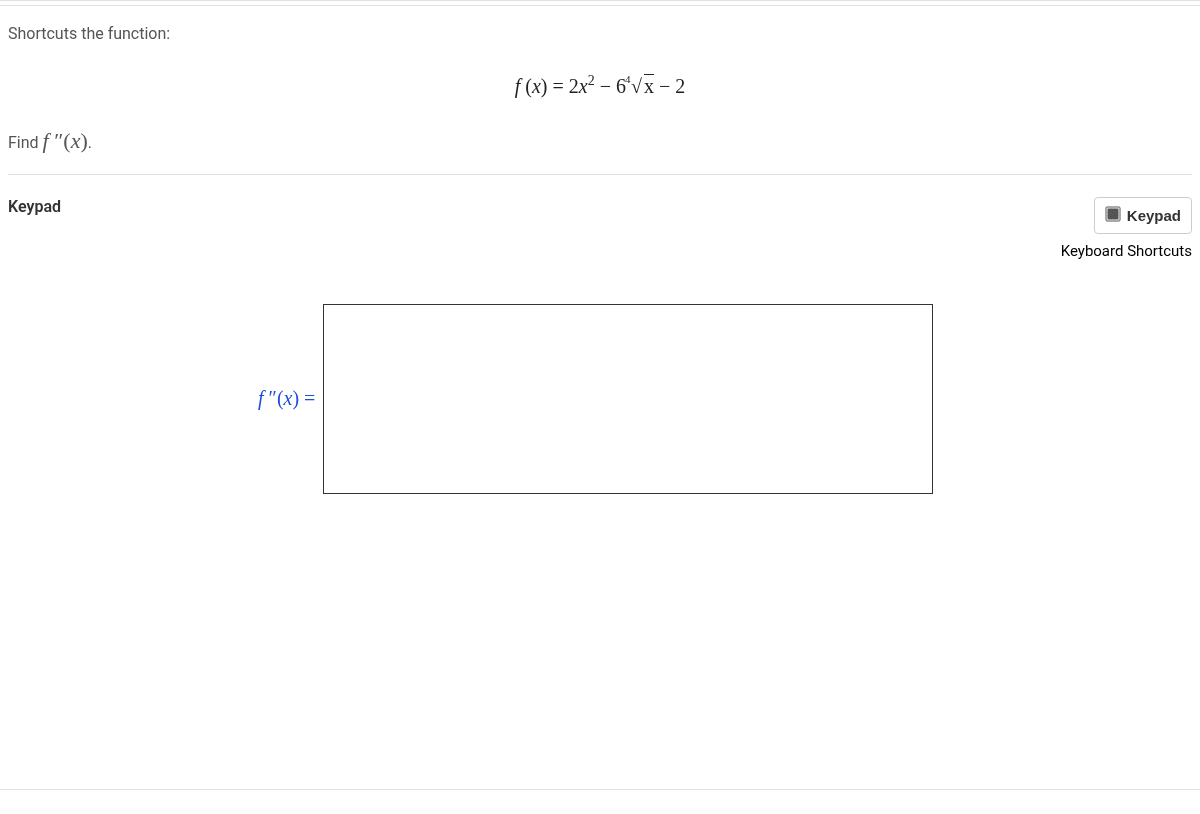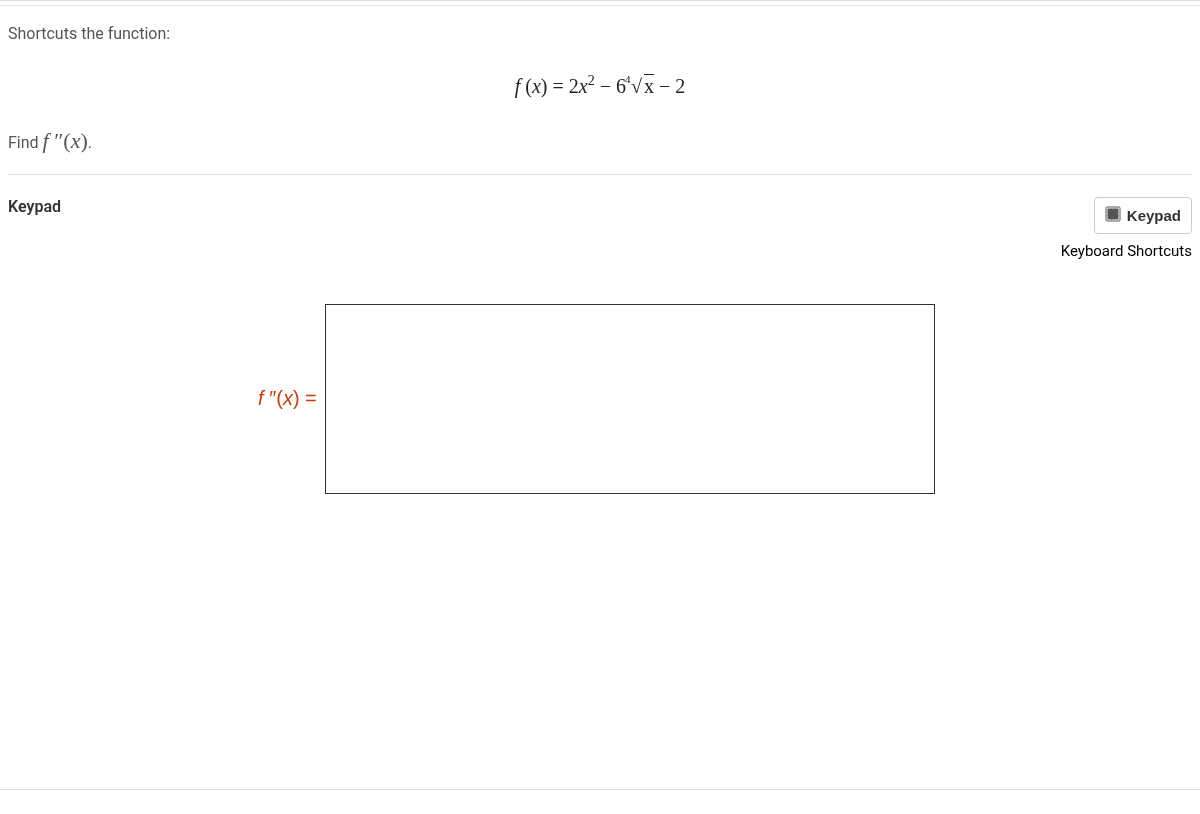--- a/index.html
+++ b/index.html
@@ -109,24 +109,24 @@
     display: block;
   }
   .input-row {
     display: flex;
     align-items: center;
     justify-content: flex-start;
     margin-top: 44px;
     padding-left: 250px;
   }
   .input-label {
-    font-family: Liberation Sans, sans-serif;
+    font-family: Liberation Serif, serif;
     font-style: italic;
     font-size: 20px;
-    color: #c2410c;
+    color: #1d4ed8;
     padding-right: 8px;
     white-space: nowrap;
   }
   .answer-input {
     width: 610px;
     height: 190px;
     border: 1.5px solid #333;
     font-family: "Times New Roman", serif;
     font-size: 20px;
     padding: 6px 10px;

